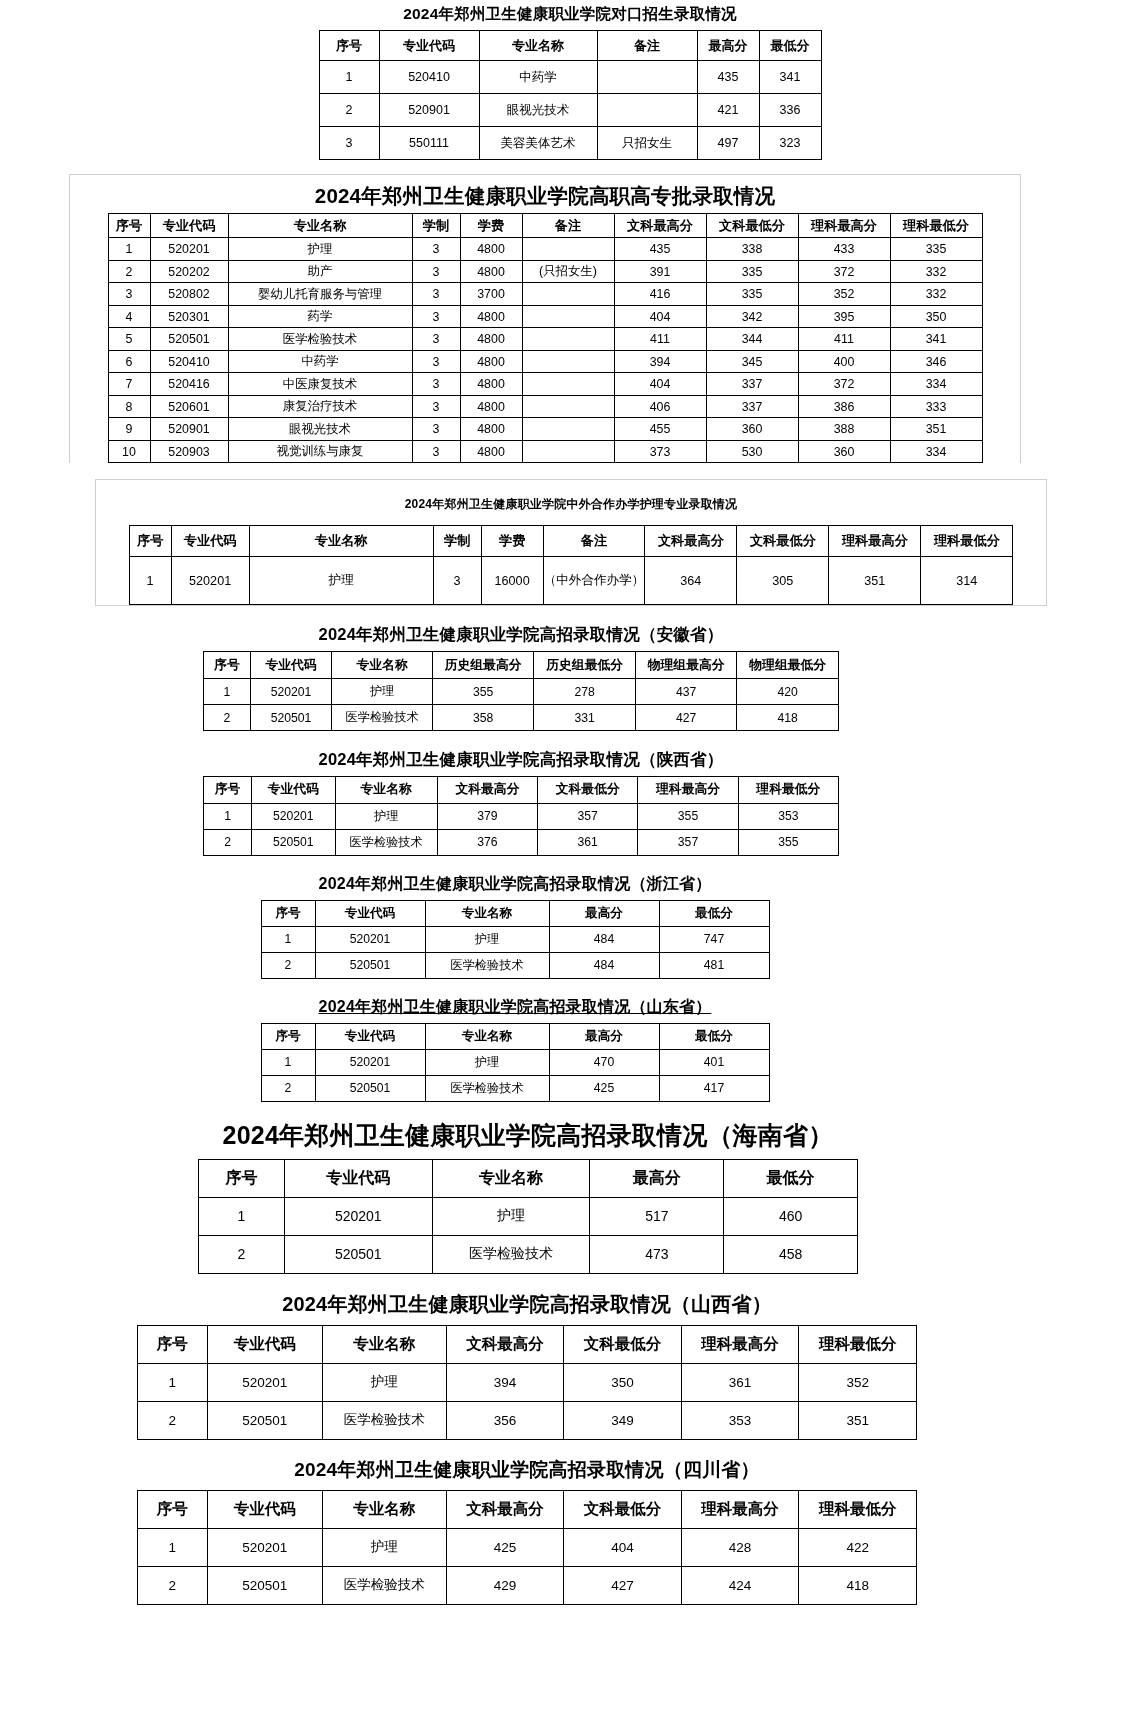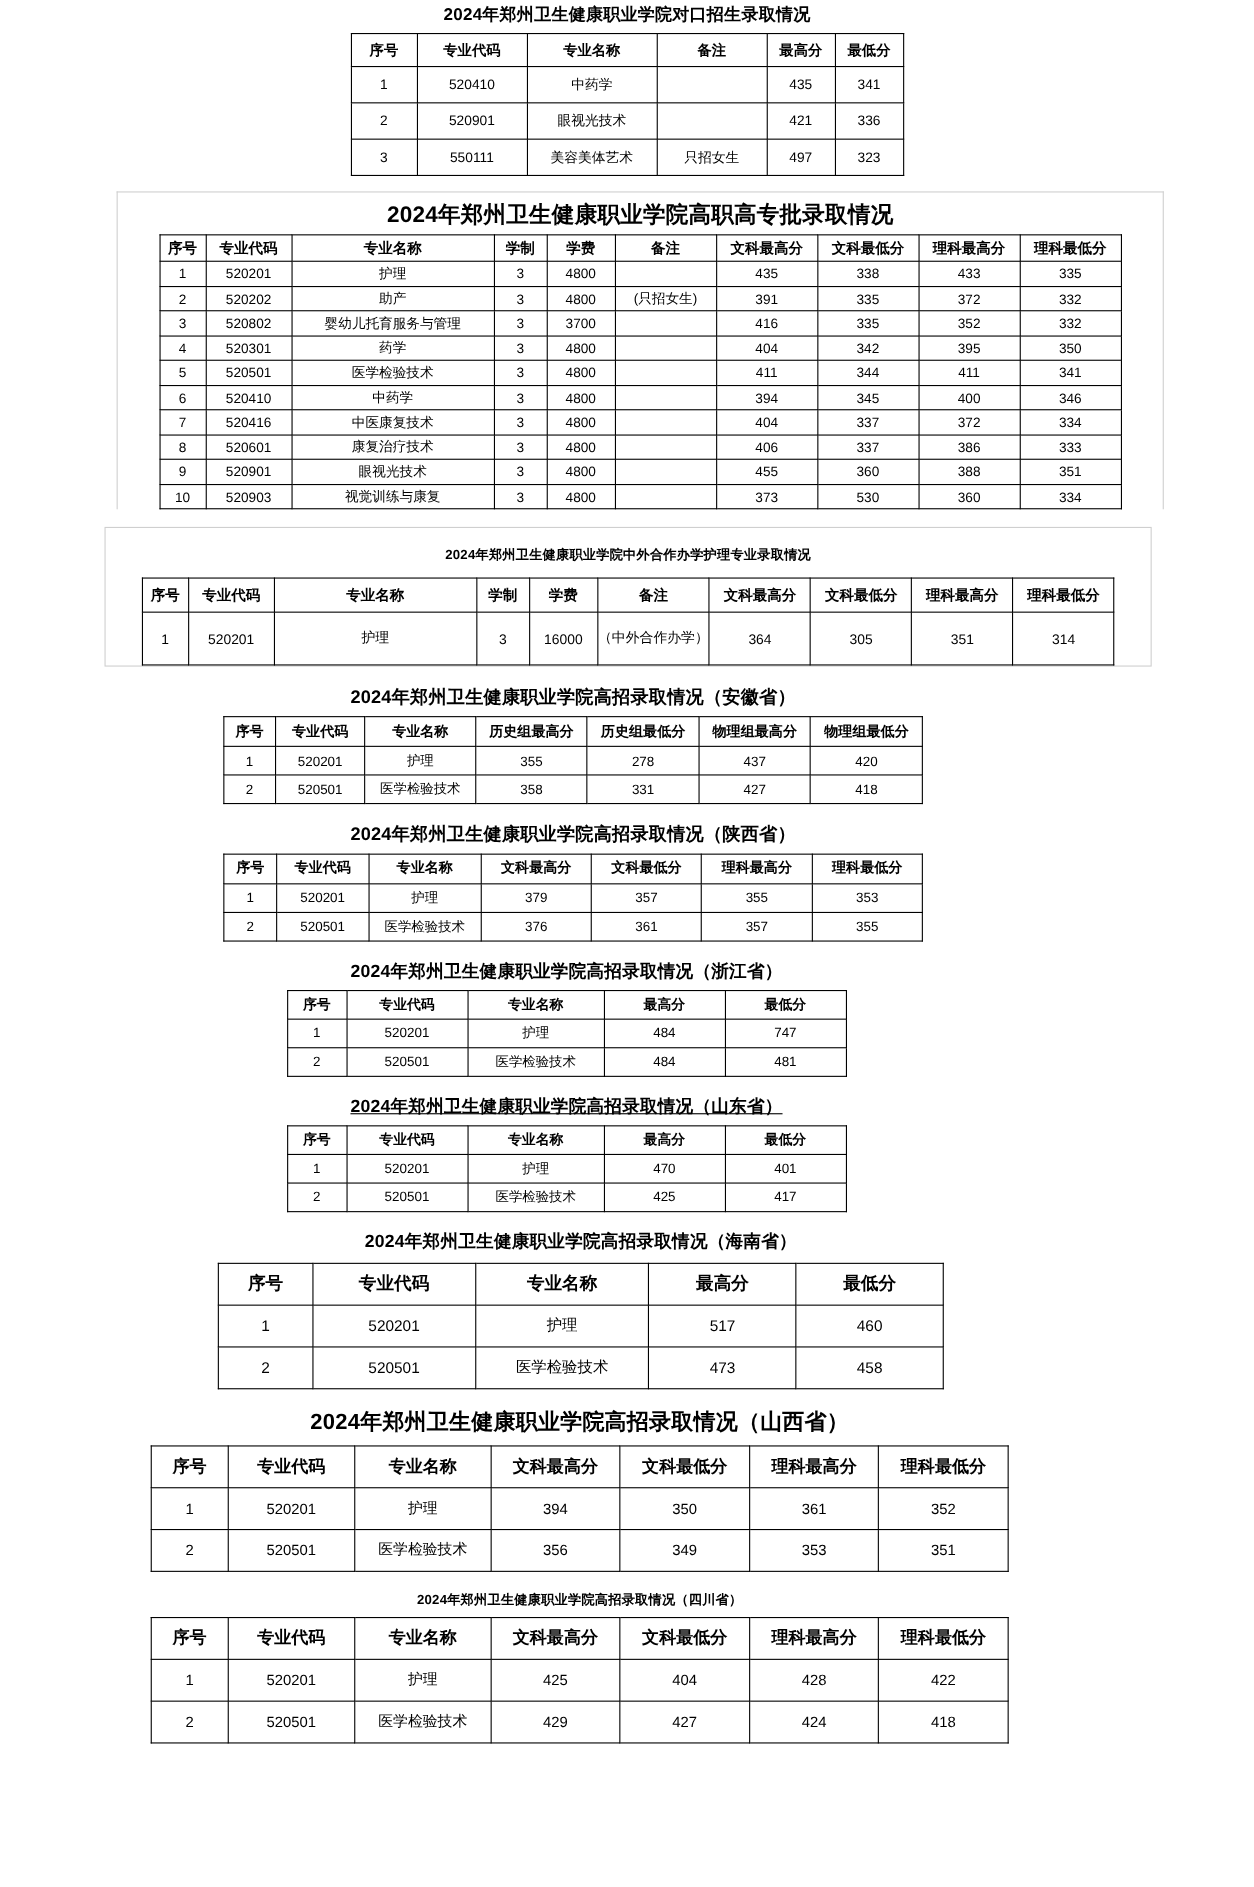--- a/index.html
+++ b/index.html
@@ -58,21 +58,21 @@
     font-weight: normal;
   }
 
   
   #sec-duikou { width: 1140px; }
   #sec-duikou .sec-title { font-size: 15.5px; margin-bottom: 7px; }
   #sec-duikou table.grid th { height: 29px; font-size: 13px; }
   #sec-duikou table.grid td { height: 32px; font-size: 12.5px; }
 
   
-  #sec-gaozhi { width: 952px; margin-left: 106px; margin-top: 14px;
+  #sec-gaozhi { width: 952px; margin-left: 69px; margin-top: 14px;
                 border: 1px solid #cfcfcf; border-bottom: none; }
   #sec-gaozhi .title-row { height: 38px; }
   #sec-gaozhi .sec-title { font-size: 20.5px; padding-top: 8px; padding-bottom: 6px; }
   #sec-gaozhi table.grid th { height: 23px; font-size: 13.2px; }
   #sec-gaozhi table.grid td { height: 21.5px; font-size: 12.4px; }
 
   
   #sec-zhongwai { width: 952px; margin-left: 95px; margin-top: 16px;
                   border: 1px solid #cfcfcf; }
   #sec-zhongwai .sec-title { font-size: 12px; padding: 17px 0 13px 0; }
@@ -97,31 +97,31 @@
   #sec-zhejiang .sec-title { font-size: 16px; }
   #sec-zhejiang table.grid th { height: 25px; font-size: 12.6px; }
   #sec-zhejiang table.grid td { height: 25px; font-size: 12.2px; }
 
   #sec-shandong { width: 526px; margin-left: 252px; }
   #sec-shandong .sec-title { font-size: 16px; text-decoration: underline; }
   #sec-shandong table.grid th { height: 25px; font-size: 12.6px; }
   #sec-shandong table.grid td { height: 25px; font-size: 12.2px; }
 
   #sec-hainan { width: 660px; margin-left: 198px; }
-  #sec-hainan .sec-title { font-size: 16px; margin-bottom: 8px; }
+  #sec-hainan .sec-title { font-size: 25px; margin-bottom: 8px; }
   #sec-hainan table.grid th { height: 37px; font-size: 16px; }
   #sec-hainan table.grid td { height: 37px; font-size: 14px; }
 
   #sec-shanxi { width: 780px; margin-left: 137px; }
   #sec-shanxi .sec-title { font-size: 20px; margin-bottom: 8px; }
   #sec-shanxi table.grid th { height: 37px; font-size: 15.5px; }
   #sec-shanxi table.grid td { height: 37px; font-size: 13.5px; }
 
   #sec-sichuan { width: 780px; margin-left: 137px; }
-  #sec-sichuan .sec-title { font-size: 12px; margin-bottom: 8px; }
+  #sec-sichuan .sec-title { font-size: 19px; margin-bottom: 8px; }
   #sec-sichuan table.grid th { height: 37px; font-size: 15.5px; }
   #sec-sichuan table.grid td { height: 37px; font-size: 13.5px; }
 </style>
 </head>
 <body>
 
 <div class="page">
 
   <div class="section" id="sec-duikou">
     <div class="sec-title">2024年郑州卫生健康职业学院对口招生录取情况</div>

